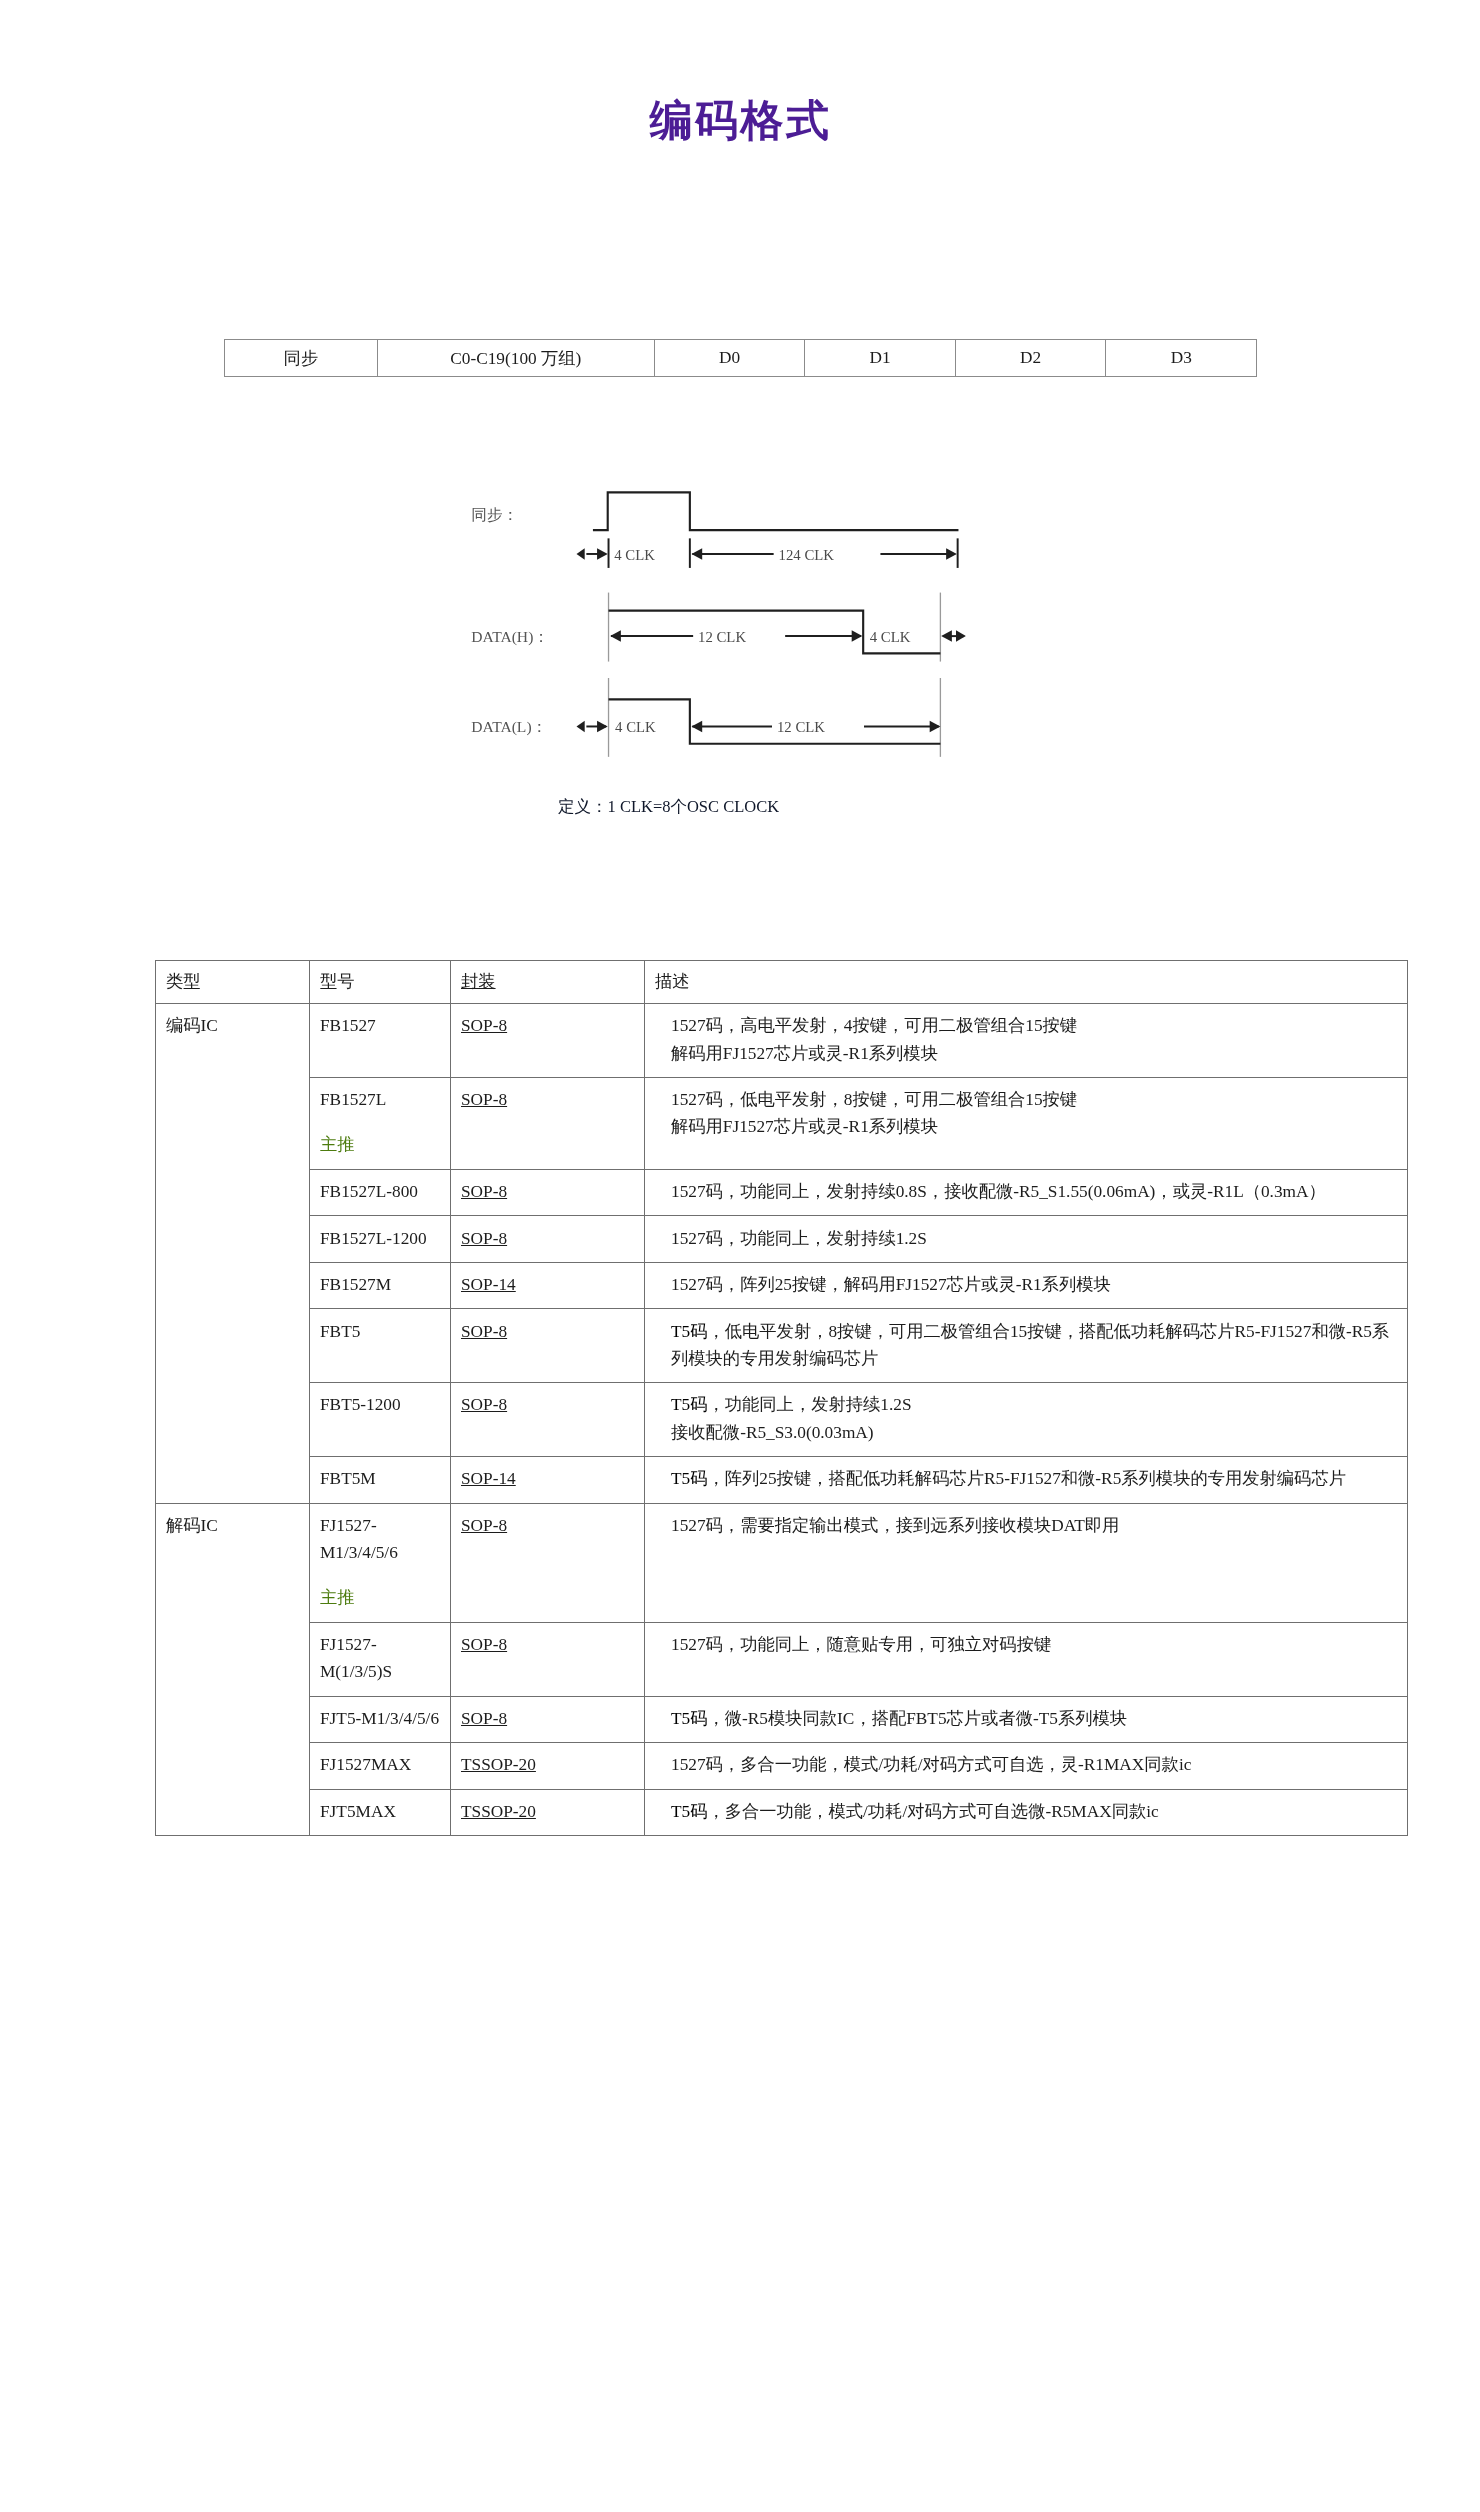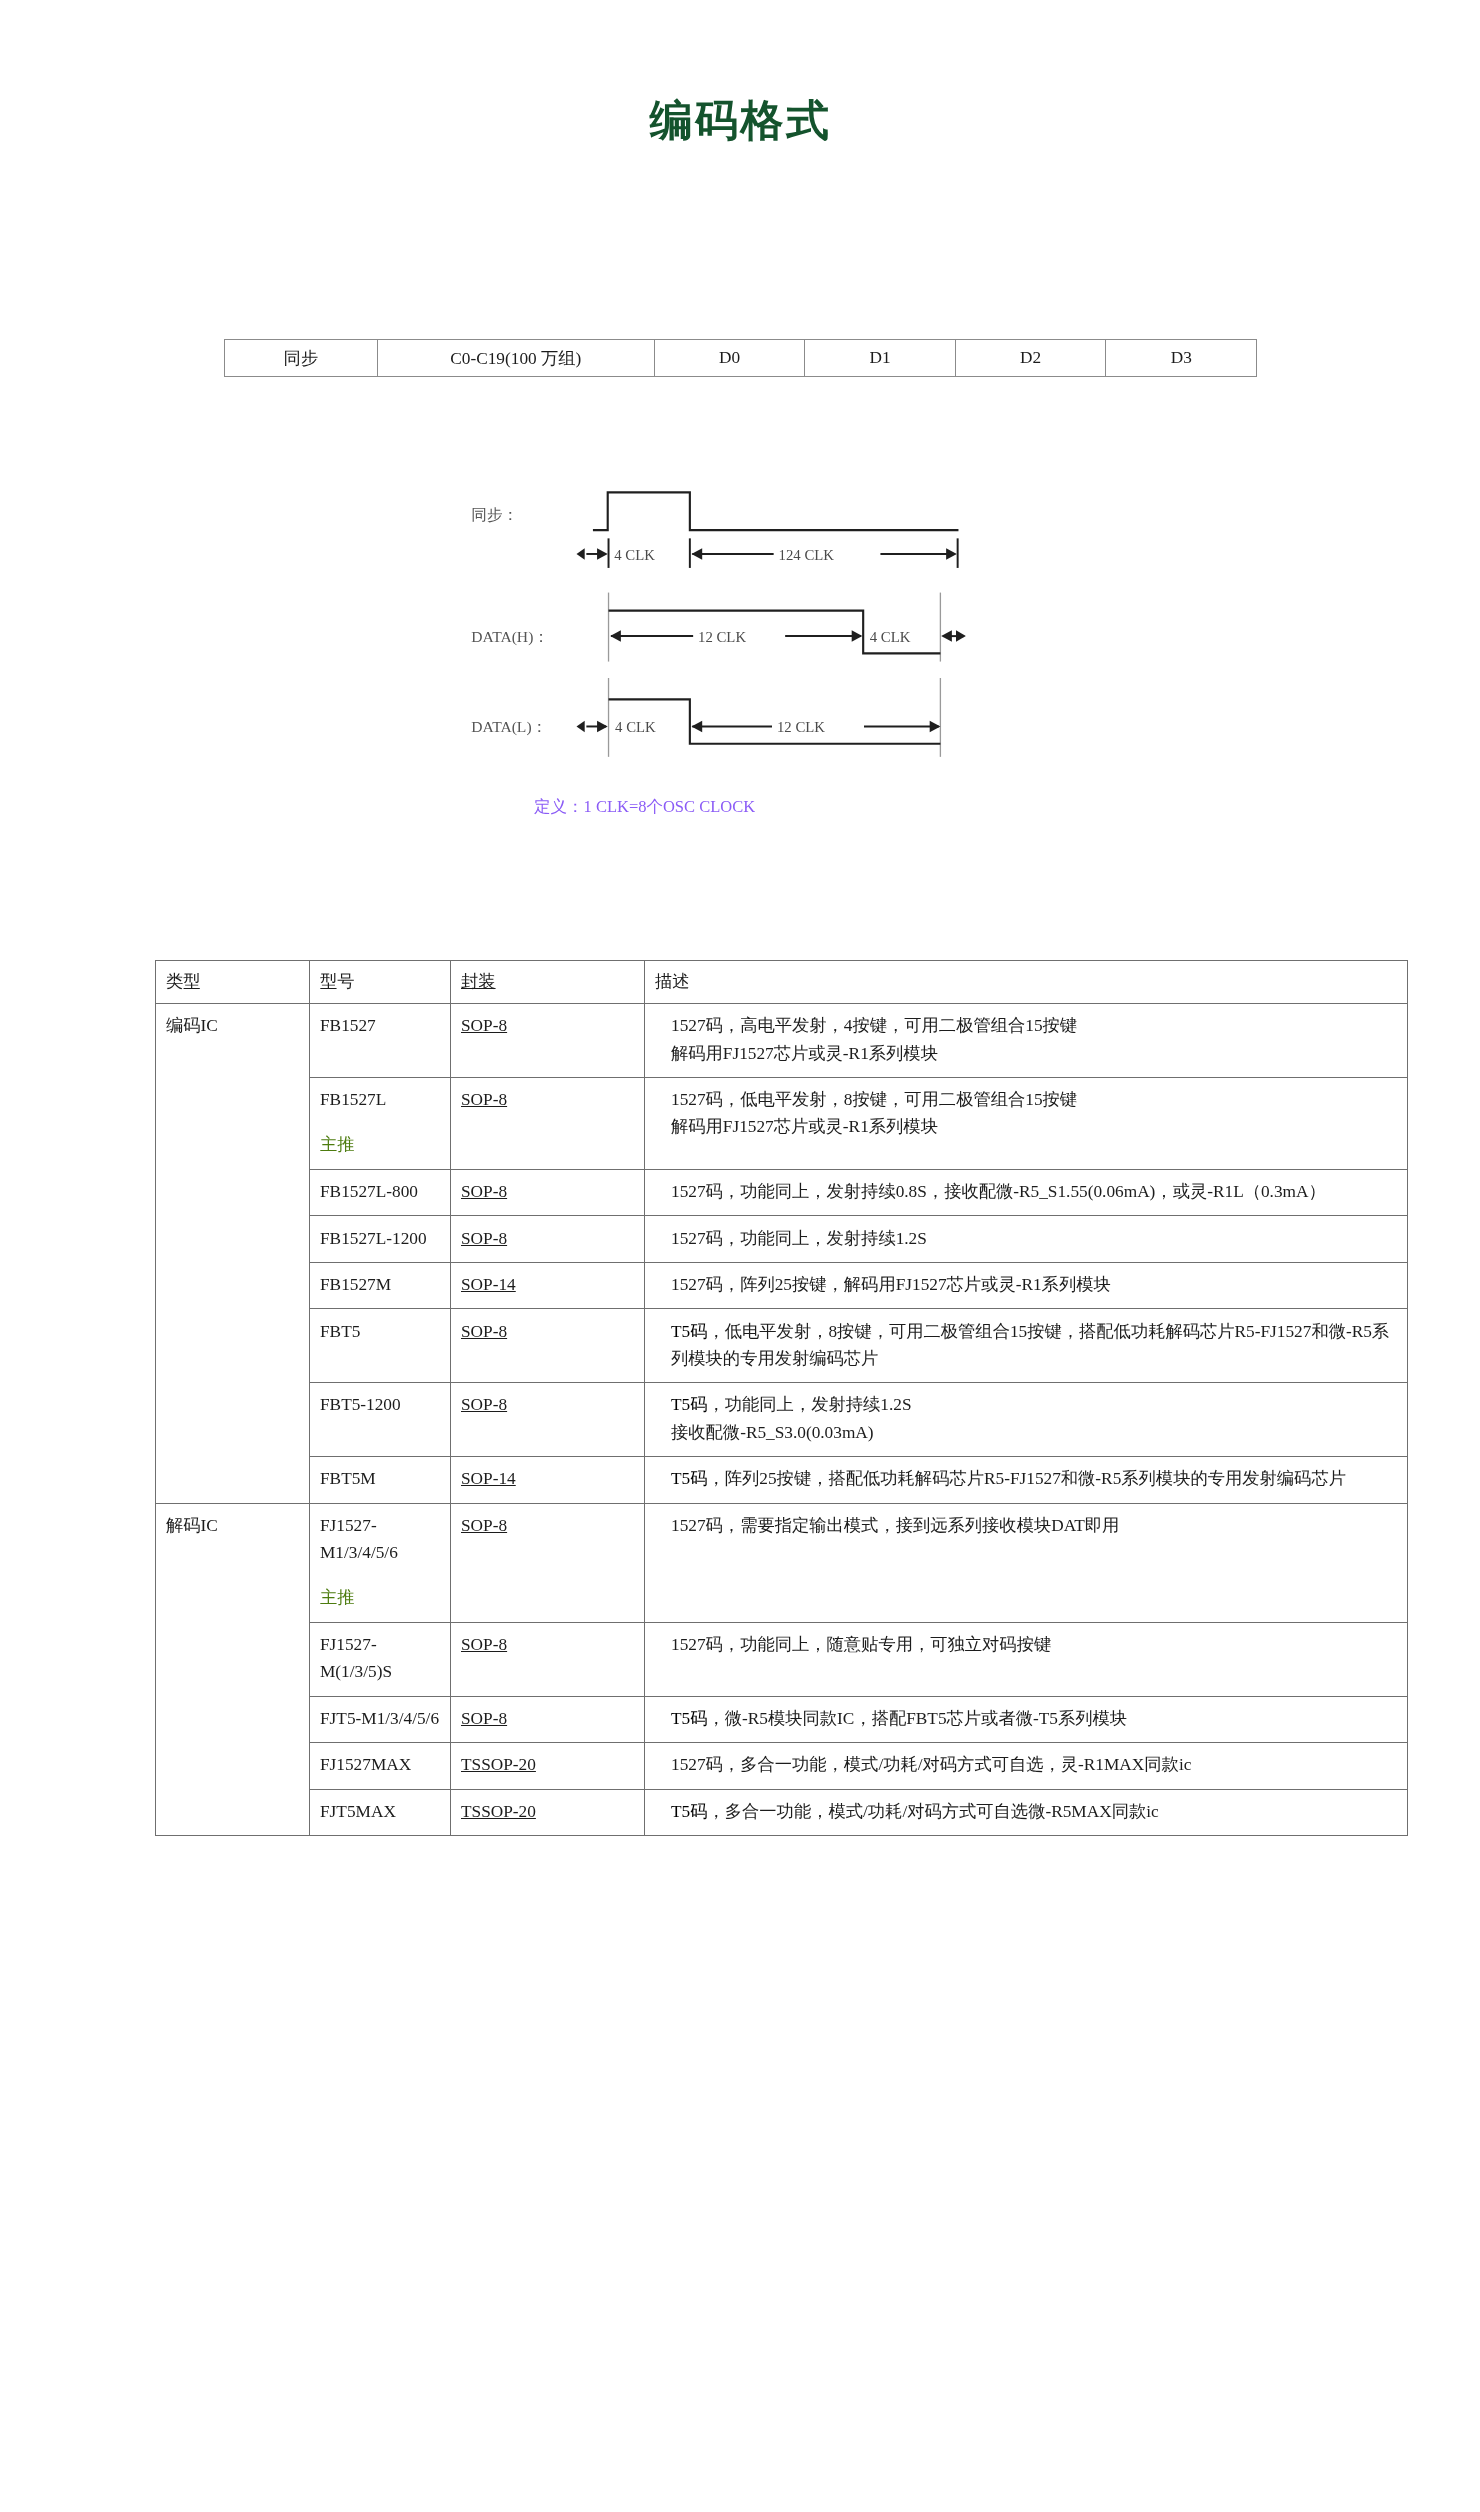--- a/index.html
+++ b/index.html
@@ -21,21 +21,21 @@
   #page-title {
     position: absolute;
     top: 92px;
     left: 0;
     width: 1481px;
     text-align: center;
     font-family: "DejaVu Sans", "Liberation Sans", sans-serif;
     font-size: 43px;
     font-weight: bold;
     letter-spacing: 2.5px;
-    color: #14532d;
+    color: #4c1d95;
   }
 
   
   #frame-table {
     position: absolute;
     top: 339px;
     left: 224px;
     width: 1033px;
     border-collapse: collapse;
     table-layout: fixed;
@@ -91,24 +91,24 @@
   }
   .td-tick {
     stroke: #1f1f1f;
     stroke-width: 2.4;
   }
   .tri { fill: #1f1f1f; }
 
   #timing-definition {
     position: absolute;
     top: 796px;
-    left: 534px;
+    left: 558px;
     font-family: "Liberation Serif", "DejaVu Serif", serif;
     font-size: 16.5px;
-    color: #8b5cf6;
+    color: #0f172a;
     white-space: nowrap;
   }
 
   
   #product-table {
     position: absolute;
     top: 960px;
     left: 155px;
     width: 1168px;
     border-collapse: collapse;

